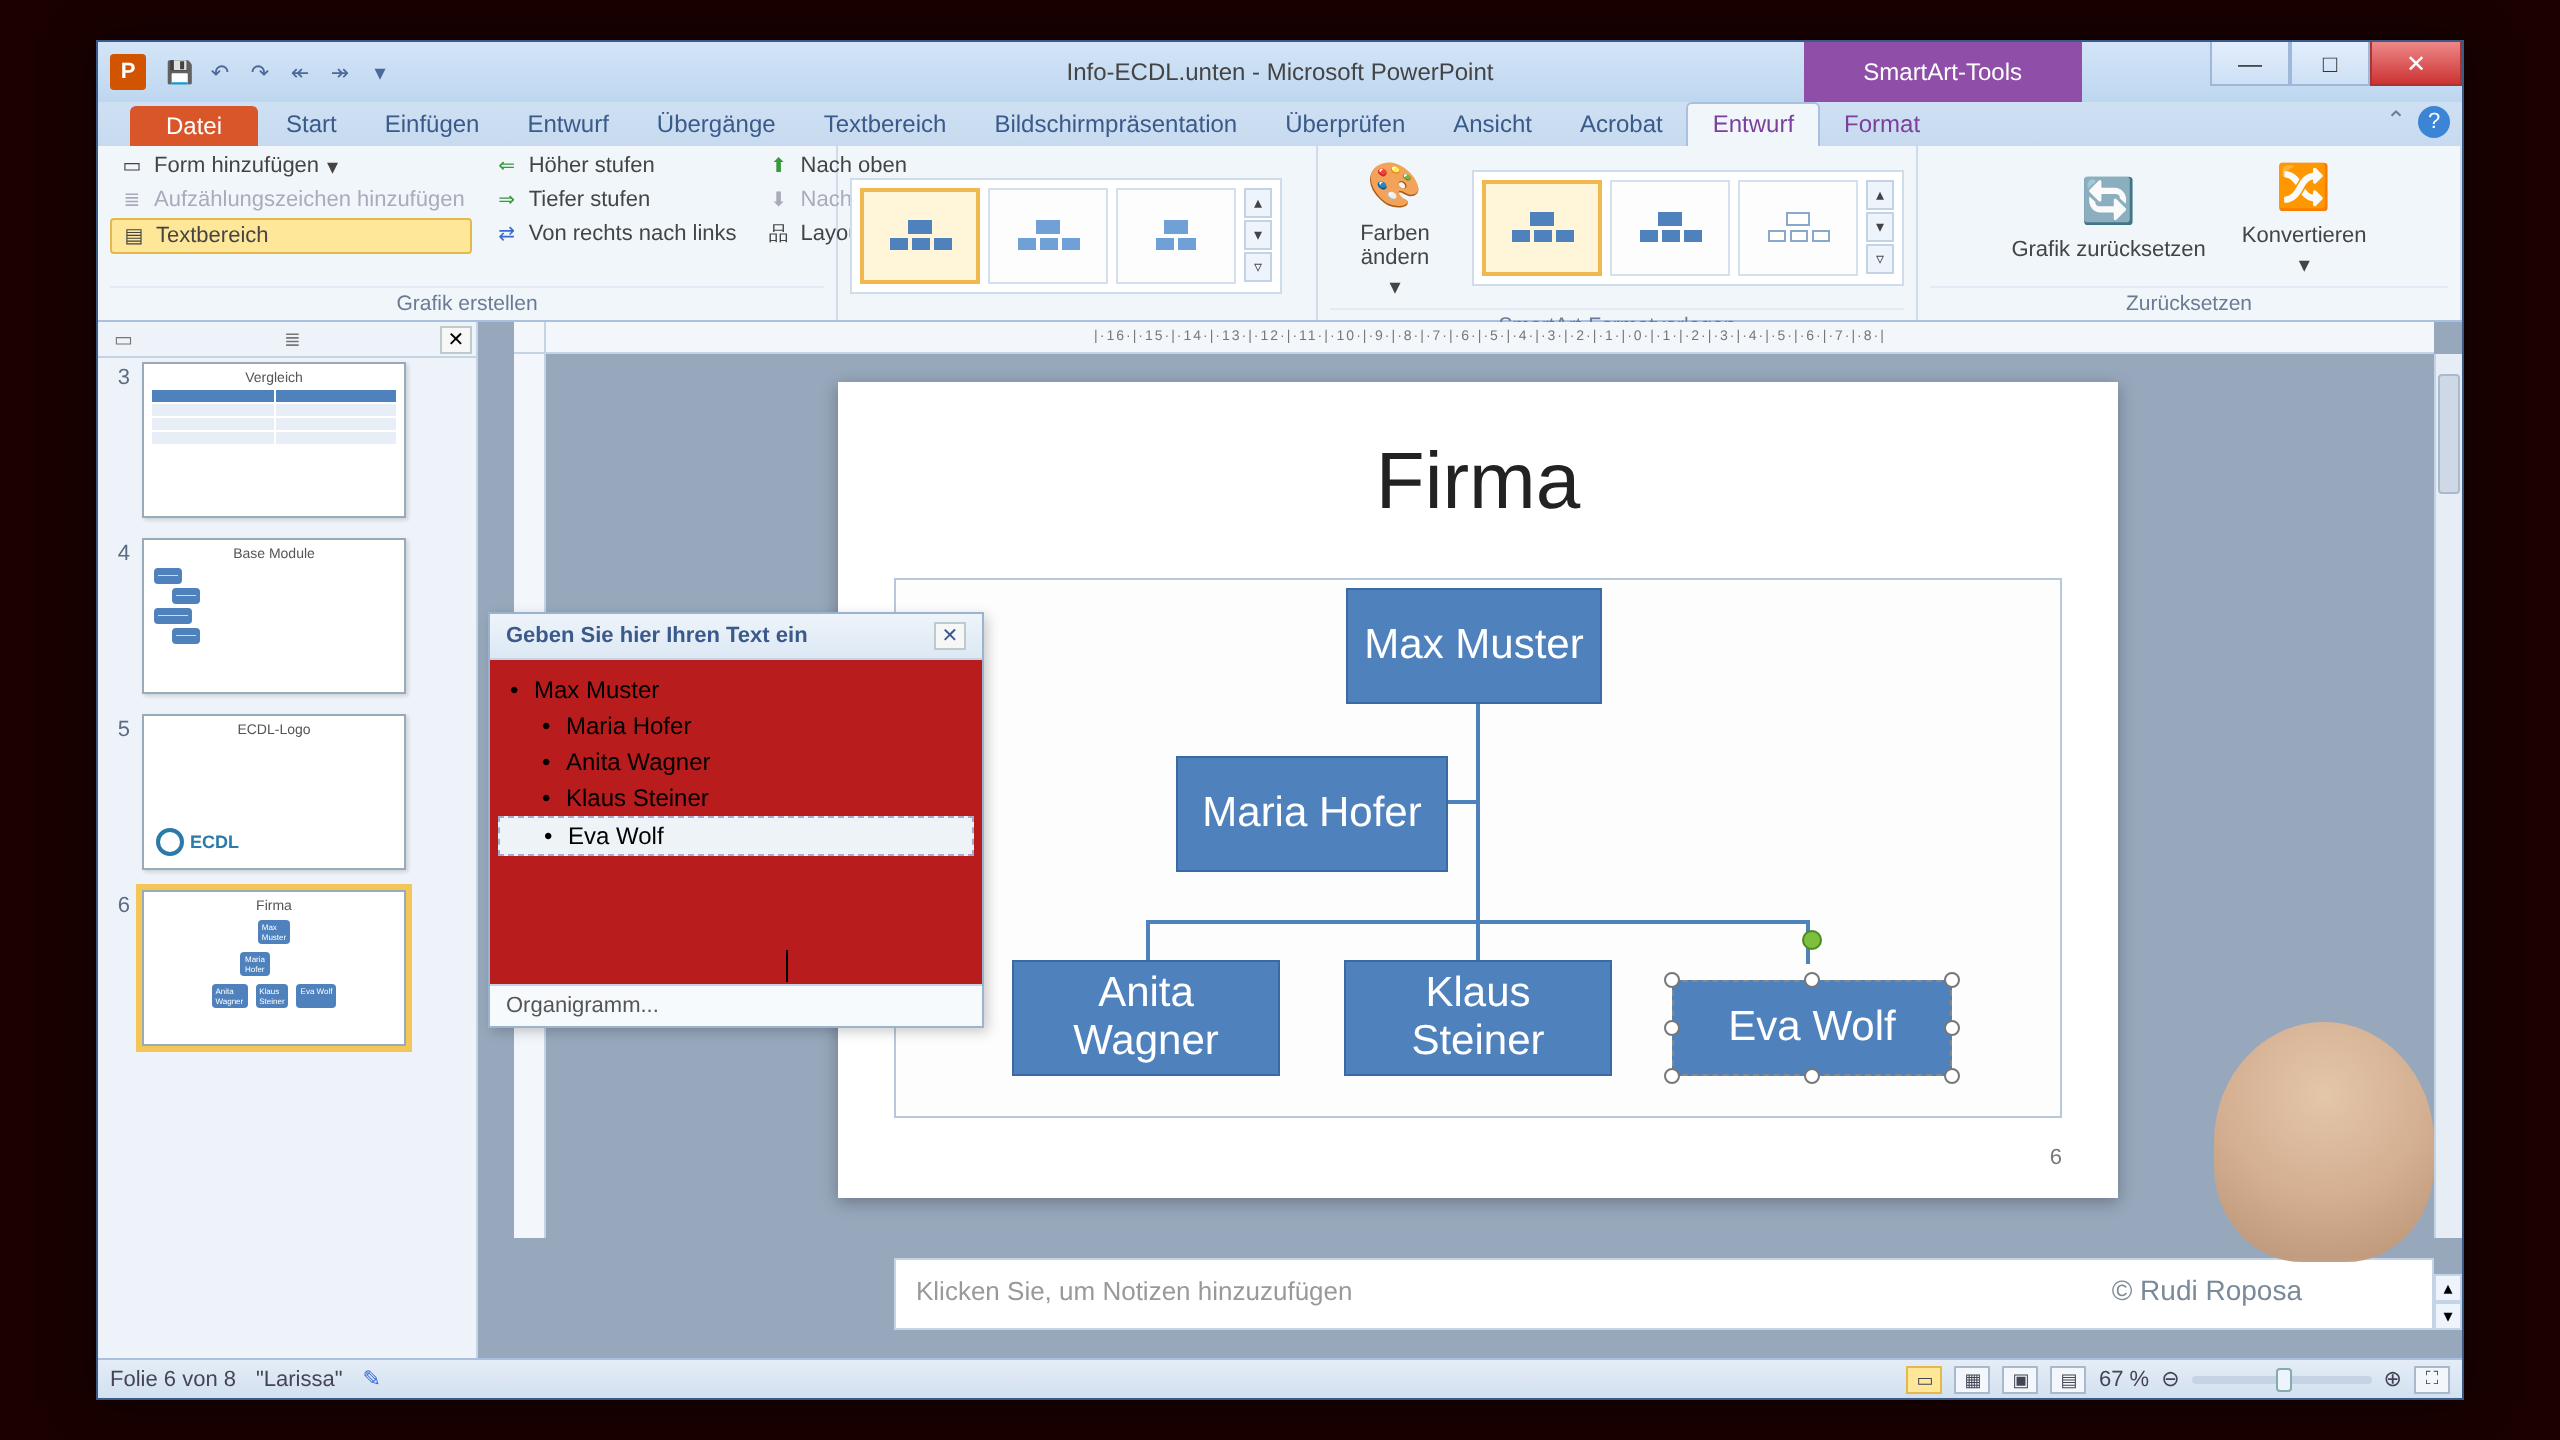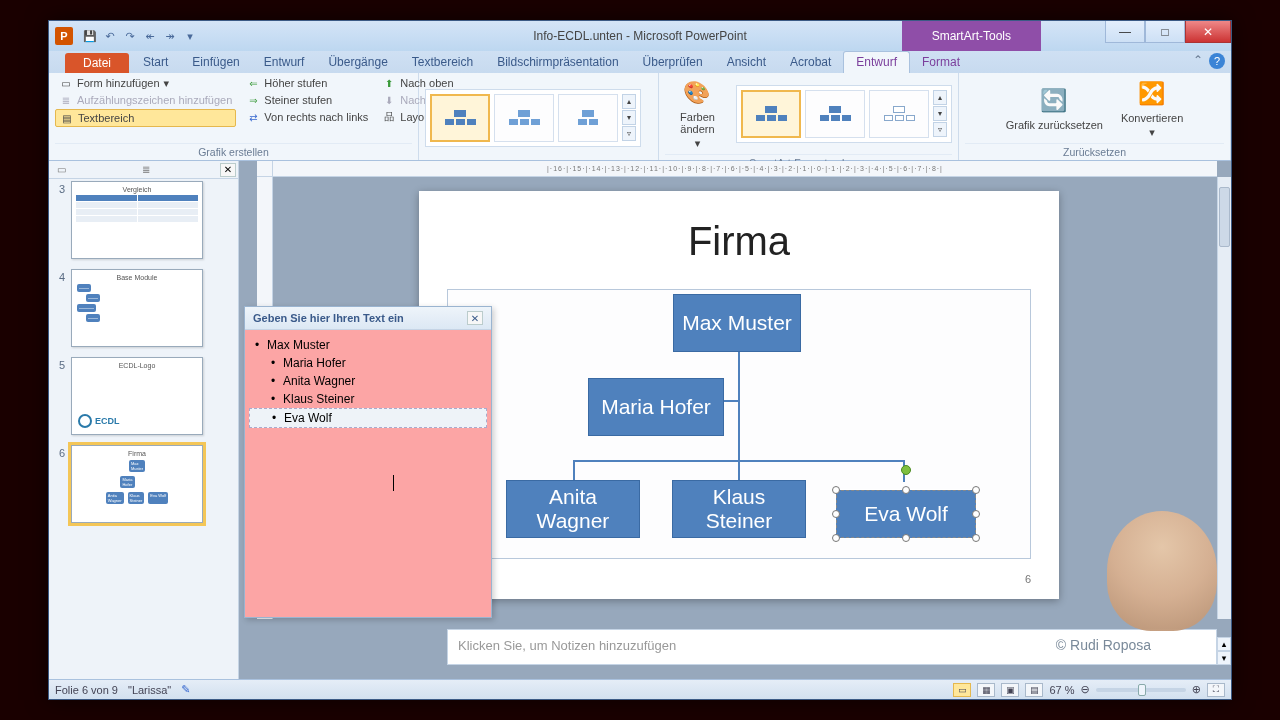--- a/index.html
+++ b/index.html
@@ -58,21 +58,21 @@
   .slide { position:absolute; left:180px; top:30px; width:640px; height:408px; background:#fff; box-shadow:0 2px 8px rgba(0,0,0,.3);}
   .slide h1{ font-weight:400; font-size:40px; text-align:center; margin-top:28px; color:#222;}
   .slide-num{position:absolute;right:28px;bottom:14px;font-size:11px;color:#777;}
   .smartart{ position:absolute; left:28px; top:98px; right:28px; bottom:40px; border:1px solid #b8c8db; background:#fdfdfe;}
   .sa-box{ position:absolute; background:#4f81bd; color:#fff; display:flex; align-items:center; justify-content:center; text-align:center; font-size:21px; line-height:1.15; padding:4px 8px; border:1px solid #3a6aa3;}
   .sa-line{ position:absolute; background:#4f81bd;}
   .sa-sel{ border:1.5px dashed #888; outline:1px solid #fff;}
   .sa-handle{position:absolute;width:8px;height:8px;background:#fff;border:1px solid #777;border-radius:50%;}
   .sa-rotate{position:absolute;width:10px;height:10px;background:#7fbf3f;border:1px solid #4a8a1f;border-radius:50%;}
   
-  .text-pane{ position:absolute; left:195px; top:285px; width:248px; height:312px; background:#fca5a5; border:1px solid #9ab4d0; box-shadow:2px 2px 6px rgba(0,0,0,.2); z-index:50; font-size:12px;}
+  .text-pane{ position:absolute; left:195px; top:285px; width:248px; height:208px; background:#b91c1c; border:1px solid #9ab4d0; box-shadow:2px 2px 6px rgba(0,0,0,.2); z-index:50; font-size:12px;}
   .tp-head{ background:linear-gradient(#eef4fa,#dce8f4); padding:4px 8px; border-bottom:1px solid #c5d4e5; display:flex; justify-content:space-between; align-items:center; color:#3a5a8a; font-weight:600; font-size:11px;}
   .tp-close{width:16px;height:14px;border:1px solid #bcc;display:flex;align-items:center;justify-content:center;font-size:10px;background:#f7f7f7;font-weight:400;}
   .tp-body{ padding:6px 4px;}
   .tp-item{ padding:2px 4px 2px 18px; position:relative;}
   .tp-item::before{content:"•"; position:absolute; left:6px;}
   .tp-item.lvl1{ padding-left:34px;}
   .tp-item.lvl1::before{left:22px;}
   .tp-item.sel{ background:#eef3f8; border:1px dashed #aac;}
   .tp-foot{ position:absolute; bottom:0; left:0; right:0; border-top:1px solid #c5d4e5; padding:4px 8px; font-size:11px; color:#555; background:#f7fafc;}
   .cursor-caret{ position:absolute; left:148px; top:168px; width:1px; height:16px; background:#000;}
@@ -162,21 +162,21 @@
               <span>Textbereich</span>
             </div>
         </div>
         <div class="rcol">
           <div class="rbtn-sm">
               <span class="ricon" style="color:#3a9a3a">⇐</span>
               <span>Höher stufen</span>
             </div>
           <div class="rbtn-sm">
               <span class="ricon" style="color:#3a9a3a">⇒</span>
-              <span>Steiner stufen</span>
+              <span>Tiefer stufen</span>
             </div>
           <div class="rbtn-sm">
               <span class="ricon" style="color:#3a6ad0">⇄</span>
               <span>Von rechts nach links</span>
             </div>
         </div>
         <div class="rcol">
           <div class="rbtn-sm">
               <span class="ricon" style="color:#3a9a3a">⬆</span>
               <span>Nach oben</span>
@@ -406,24 +406,25 @@
       <div class="tp-close">✕</div>
     </div>
     <div class="tp-body" id="tp-body">
         <div class="tp-item">Max Muster</div>
         <div class="tp-item lvl1">Maria  Hofer</div>
         <div class="tp-item lvl1">Anita Wagner</div>
         <div class="tp-item lvl1">Klaus Steiner</div>
         <div class="tp-item lvl1 sel">Eva Wolf</div>
       </div>
     <div class="cursor-caret"></div>
+    <div class="tp-foot">Organigramm...</div>
   </div>
 
   <div class="statusbar">
-    <span>Folie 6 von 9</span>
+    <span>Folie 6 von 8</span>
     <span>"Larissa"</span>
     <span style="color:#3a6ad0;">✎</span>
     <div class="right">
       <div class="view-btn sel">▭</div>
       <div class="view-btn">▦</div>
       <div class="view-btn">▣</div>
       <div class="view-btn">▤</div>
       <span>67 %</span>
       <span>⊖</span>
       <div class="zoom-slider">

